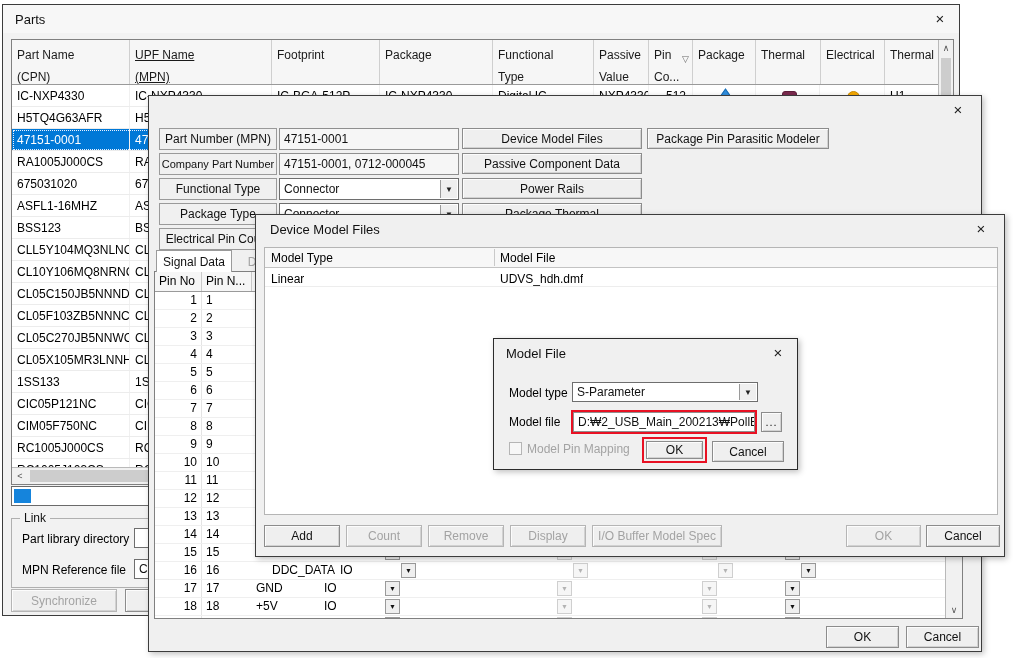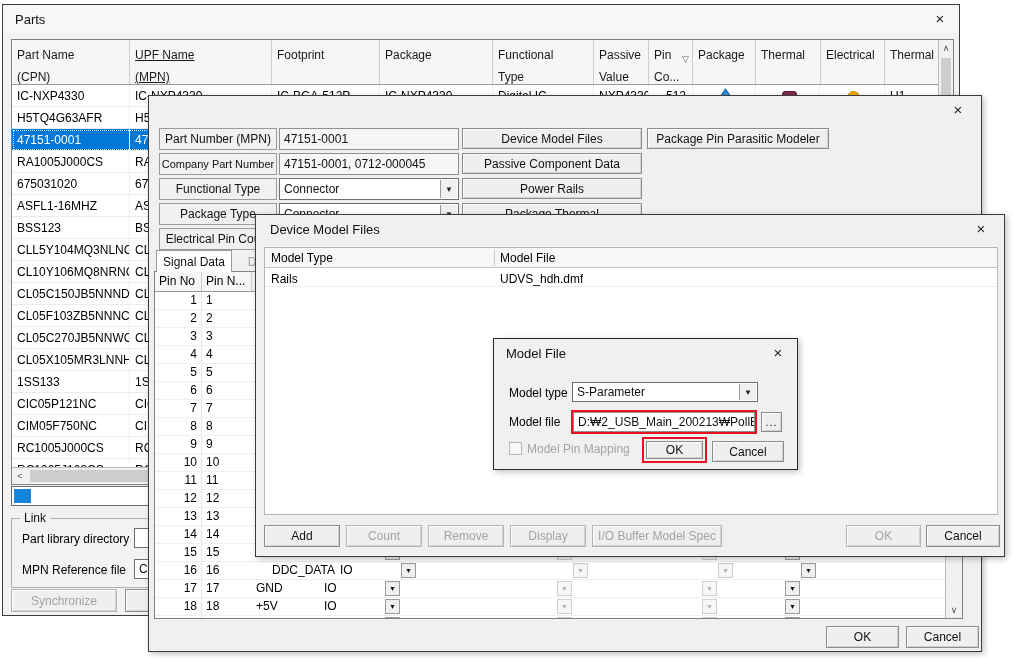--- a/index.html
+++ b/index.html
@@ -569,21 +569,21 @@
     <span class="title" style="left:14px;">Device Model Files</span>
     <span class="close" style="right:12px;">×</span>
   </div>
   <div class="dmftable" style="left:8px;top:32px;width:734px;height:268px;">
     <div class="dmfhead">
       <span class="dmfcell" style="left:6px;top:1px;">Model Type</span>
       <span class="dmfcell" style="left:235px;top:1px;">Model File</span>
       <span class="abs" style="left:229px;top:1px;bottom:1px;width:1px;background:#c9c9c9;"></span>
     </div>
     <div class="abs" style="left:0;top:20px;right:0;height:19px;border-bottom:1px solid #ededed;">
-      <span class="dmfcell" style="left:6px;top:2px;">Rails</span>
+      <span class="dmfcell" style="left:6px;top:2px;">Linear</span>
       <span class="dmfcell" style="left:235px;top:2px;">UDVS_hdh.dmf</span>
     </div>
   </div>
   <div class="abs" style="left:0;top:0;">
       <div class="btn" style="left: 8px; top: 310px; width: 76px; height: 22px;">Add</div>
       <div class="btn dis" style="left: 90px; top: 310px; width: 76px; height: 22px;">Count</div>
       <div class="btn dis" style="left: 172px; top: 310px; width: 76px; height: 22px;">Remove</div>
       <div class="btn dis" style="left: 254px; top: 310px; width: 76px; height: 22px;">Display</div>
       <div class="btn dis" style="left: 336px; top: 310px; width: 130px; height: 22px;">I/O Buffer Model Spec</div>
     </div>

